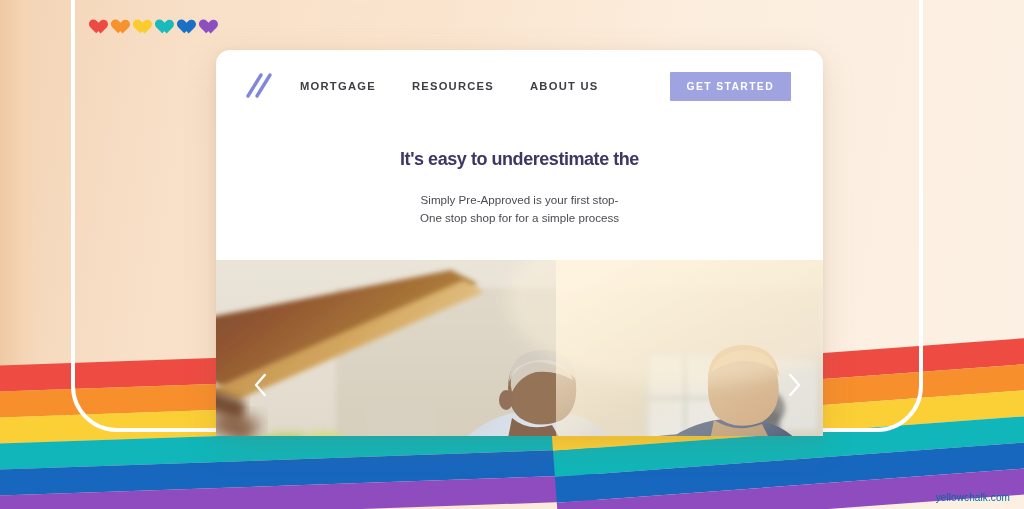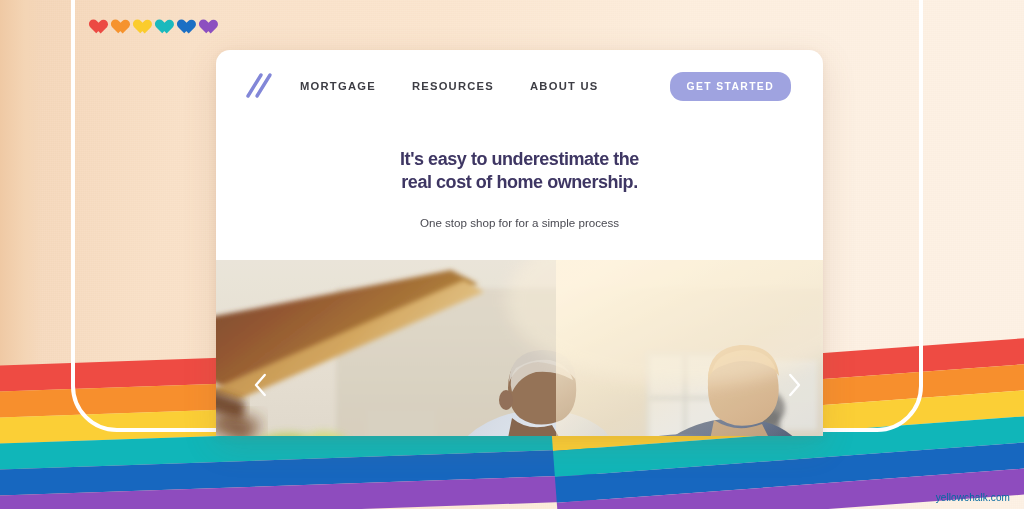--- a/index.html
+++ b/index.html
@@ -93,21 +93,21 @@
   #logo { width:34px; height:30px; flex:none; margin-right:24px; }
   #nav-links { display:flex; align-items:center; gap:36px; flex:1; }
   .nav-link {
     font-size:11.2px; letter-spacing:1.25px; font-weight:700;
     color:#3d3d44; white-space:nowrap; cursor:pointer;
     text-transform:uppercase;
   }
   #get-started-button {
     background:#9fa3e0; color:#ffffff;
     font-size:10.4px; letter-spacing:1.35px; font-weight:700;
-    padding:9px 17px; border:none; border-radius:13px;
+    padding:9px 17px; border:none; border-radius:1px;
     cursor:pointer; white-space:nowrap; text-transform:uppercase;
     font-family:inherit;
   }
 
   
   #hero-copy { padding:26px 40px 0; text-align:center; }
   #hero-heading {
     font-size:18px; line-height:1.28; font-weight:700;
     color:#3e3663; letter-spacing:-.45px;
   }
@@ -197,23 +197,23 @@
       <span class="nav-link">RESOURCES</span>
       <span class="nav-link">ABOUT US</span>
     </div>
 
     <button id="get-started-button">GET STARTED</button>
   </nav>
 
   <div id="hero-copy">
     <h1 id="hero-heading">
       <span>It's easy to underestimate the</span>
-      <span>real cost of home ownership.</span>
     </h1>
     <p id="hero-sub">
+      <span>Simply Pre-Approved is your first stop-</span>
       <span>One stop shop for for a simple process</span>
     </p>
   </div>
 
   <div id="hero-photo">
     <svg id="photo-canvas" viewBox="0 0 607 249" preserveAspectRatio="xMidYMid slice">
       <defs>
         <linearGradient id="skyG" x1="0" y1="0" x2="0" y2="1">
           <stop offset="0" stop-color="#e9e4da"></stop>
           <stop offset="0.5" stop-color="#e2dcd0"></stop>

